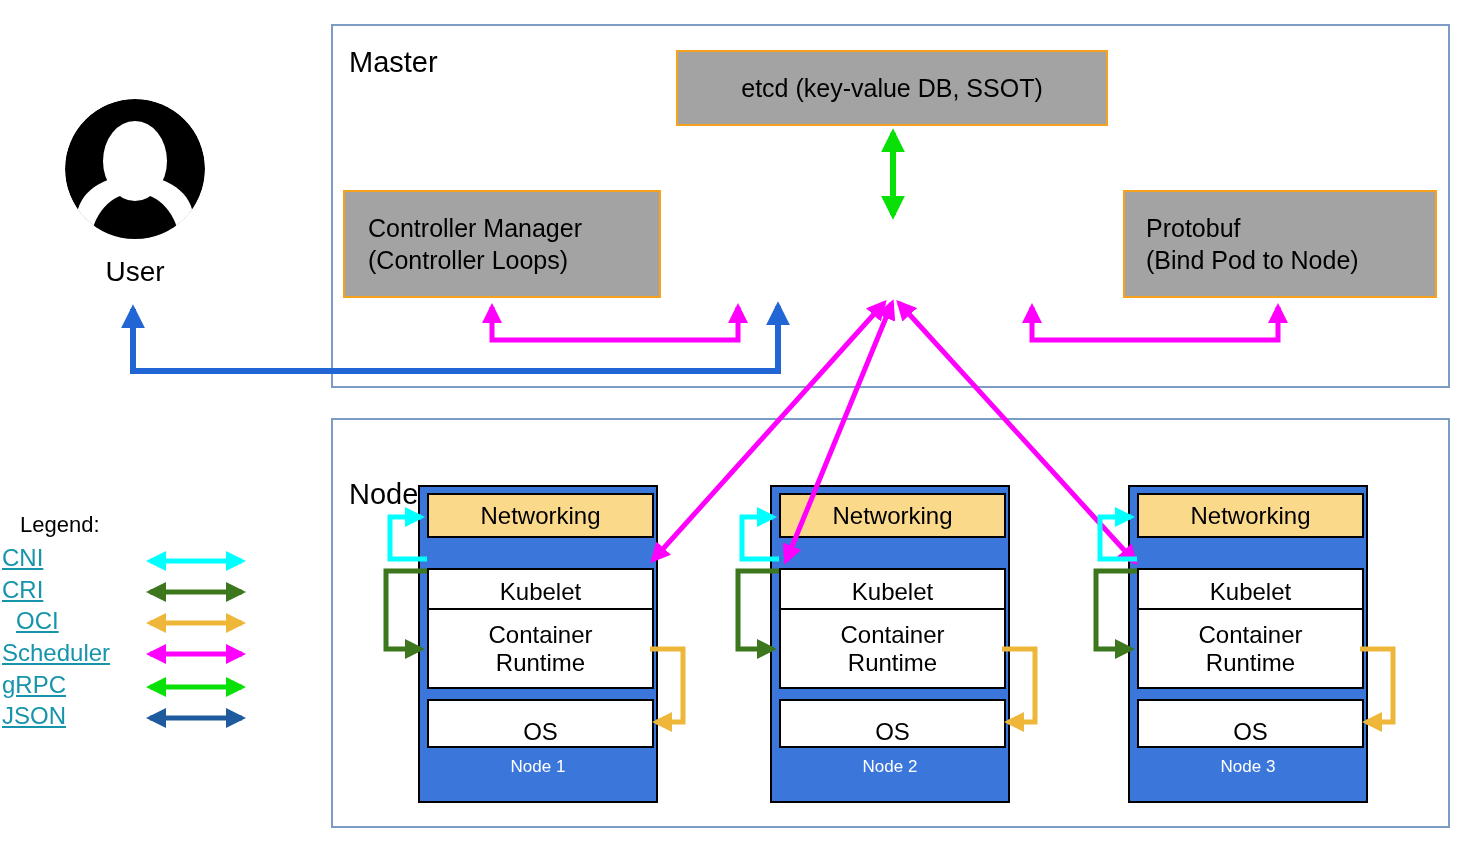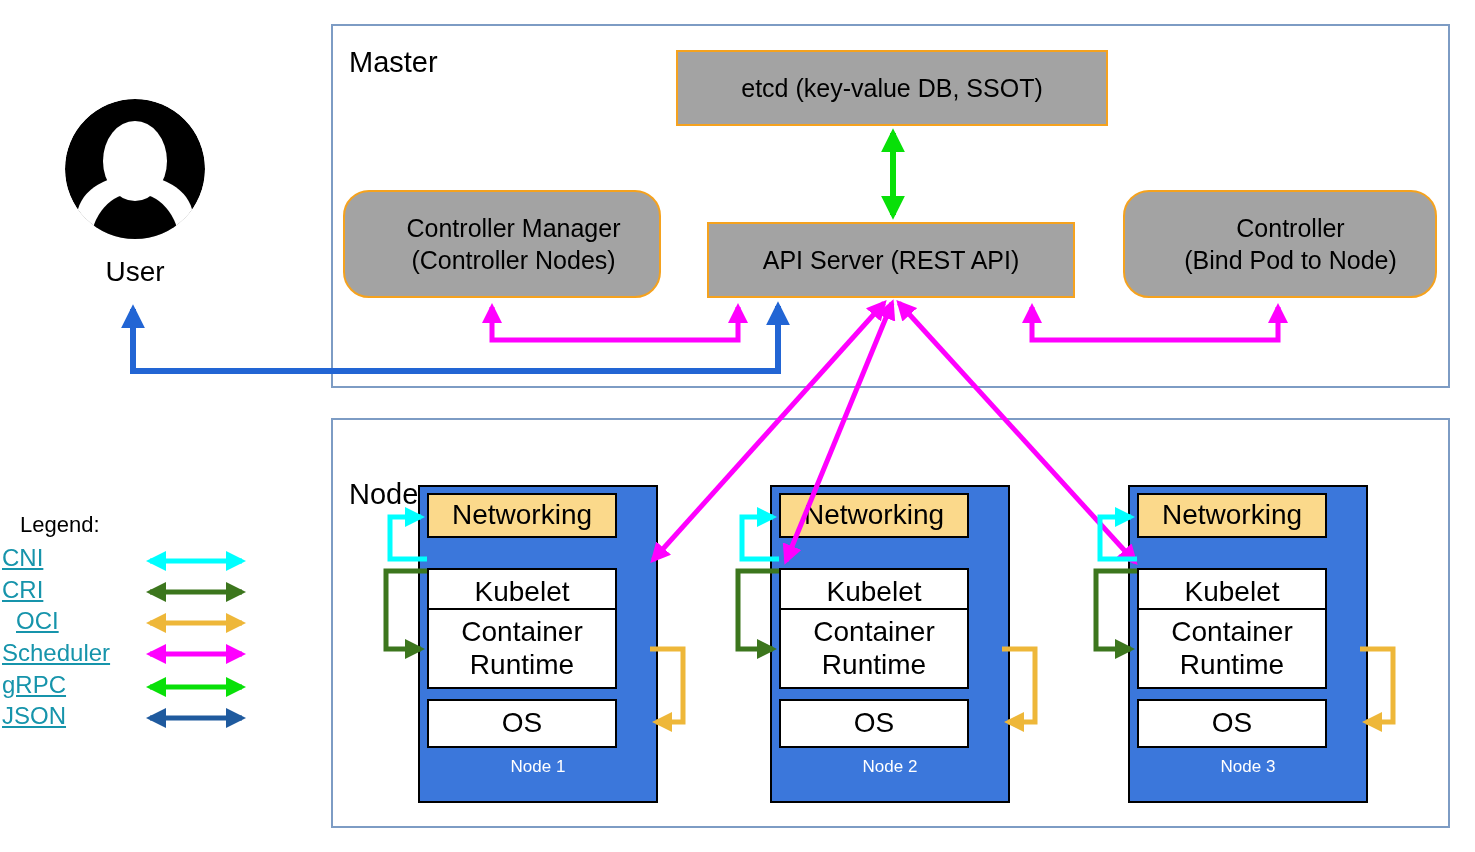--- a/index.html
+++ b/index.html
@@ -10,36 +10,36 @@
   .section{position:absolute;border:2px solid var(--c-section_border);background:#fff;box-sizing:border-box;}
   #master-section{left:331px;top:24px;width:1119px;height:364px;}
   #nodes-section{left:331px;top:418px;width:1119px;height:410px;}
   .section-title{position:absolute;font-size:29px;line-height:1.1;}
   #master-title{left:349px;top:47px;}
   #nodes-title{left:349px;top:440px;margin-top:39px;}
 
   .obox{position:absolute;border:2px solid var(--c-box_border);background:#a3a3a3;box-sizing:border-box;
         display:flex;flex-direction:column;justify-content:center;font-size:25px;line-height:1.28;}
   .obox.center{align-items:center;text-align:center;}
-  .obox.leftal{align-items:center;border-radius:26px;}
+  .obox.leftal{align-items:flex-start;}
   #etcd-box{left:676px;top:50px;width:432px;height:76px;}
   #cm-box{left:343px;top:190px;width:318px;height:108px;padding-left:23px;}
   #api-box{left:707px;top:222px;width:368px;height:76px;}
   #sched-box{left:1123px;top:190px;width:314px;height:108px;padding-left:21px;}
 
   .node{position:absolute;top:485px;width:240px;height:318px;background:var(--c-node_blue);
         border:2px solid #000;box-sizing:border-box;}
   #node-1{left:418px;} #node-2{left:770px;} #node-3{left:1128px;}
-  .layer{position:absolute;left:7px;width:190px;background:#fff;border:2px solid #000;box-sizing:border-box;
-         display:flex;align-items:center;justify-content:center;text-align:center;font-size:28px;line-height:1.15;}
+  .layer{position:absolute;left:7px;width:227px;background:#fff;border:2px solid #000;box-sizing:border-box;
+         display:flex;align-items:center;justify-content:center;text-align:center;font-size:24px;line-height:1.15;}
   .layer.networking{top:6px;height:45px;background:var(--c-networking_fill);}
   .layer.kubelet{top:61px;height:48px;margin-top:20px;}
   .layer.runtime{top:121px;height:81px;}
   .layer.runtime span{display:inline-block;max-width:160px;}
-  .layer.os{top:212px;height:49px;}
+  .layer.os{top:212px;height:49px;align-items:flex-end;}
   .node-label{position:absolute;left:0;right:0;top:270px;text-align:center;font-size:17px;
               color:var(--c-node_label_text);}
 
   #user-icon{position:absolute;left:63px;top:97px;width:144px;height:144px;}
   #user-label{position:absolute;left:63px;top:256px;width:144px;text-align:center;font-size:28px;}
 
   #legend-title{position:absolute;left:20px;top:512px;font-size:22px;}
   .legend-link{position:absolute;left:2px;font-size:24px;color:var(--c-link);
                text-decoration:underline;cursor:pointer;}
   #legend-link-cni{top:544px;} #legend-link-cri{top:576px;} #legend-link-oci{top:607px;margin-left:14px;}
@@ -69,27 +69,24 @@
   <div id="user-label">User</div>
 
   <div class="section" id="master-section"></div>
   <div class="section-title" id="master-title">Master</div>
 
   <div class="obox center" id="etcd-box">
     <span>etcd (key-value DB, SSOT)</span>
   </div>
   <div class="obox leftal" id="cm-box">
     <span>Controller Manager</span>
-    <span>(Controller Nodes)</span>
-  </div>
-  <div class="obox center" id="api-box">
-    <span>API Server (REST API)</span>
+    <span>(Controller Loops)</span>
   </div>
   <div class="obox leftal" id="sched-box">
-    <span>Controller</span>
+    <span>Protobuf</span>
     <span>(Bind Pod to Node)</span>
   </div>
 
   <div class="section" id="nodes-section"></div>
   <div class="section-title" id="nodes-title">Nodes</div>
 
   <div class="node" id="node-1">
     <div class="layer networking">
         <span>Networking</span>
       </div>

